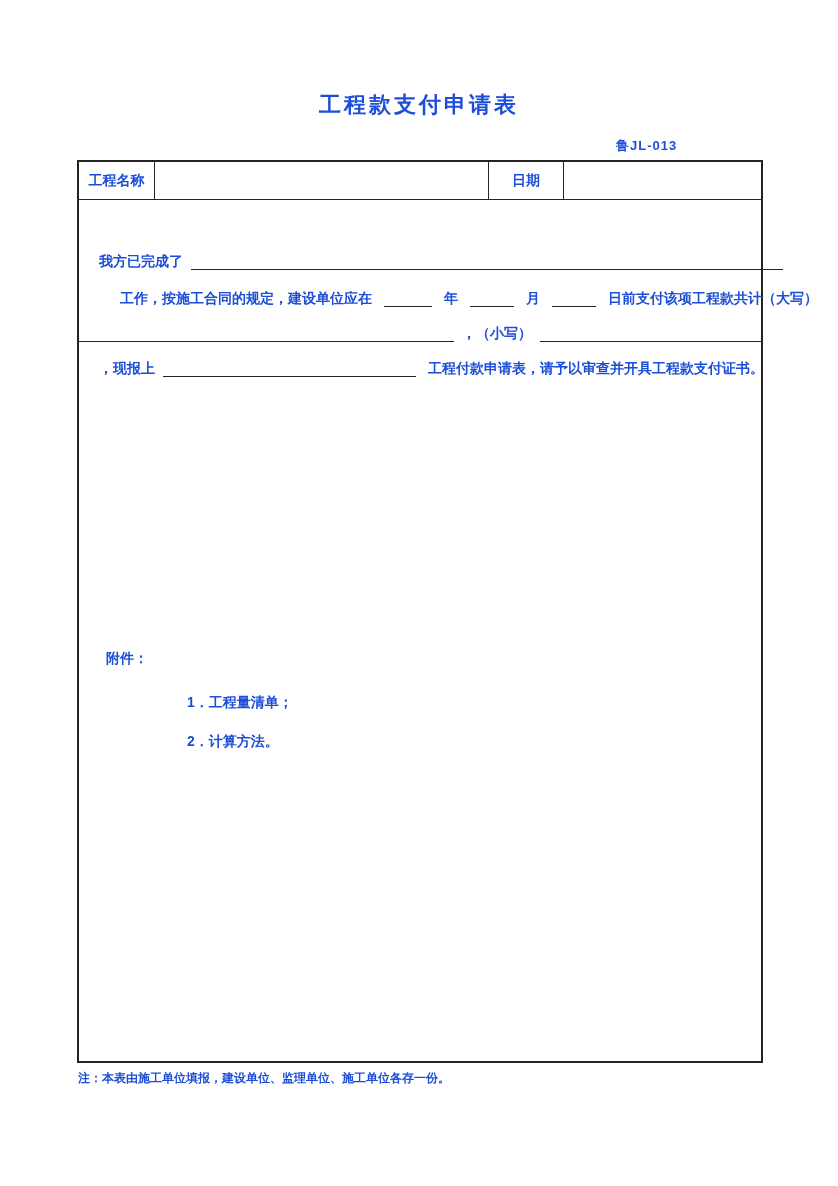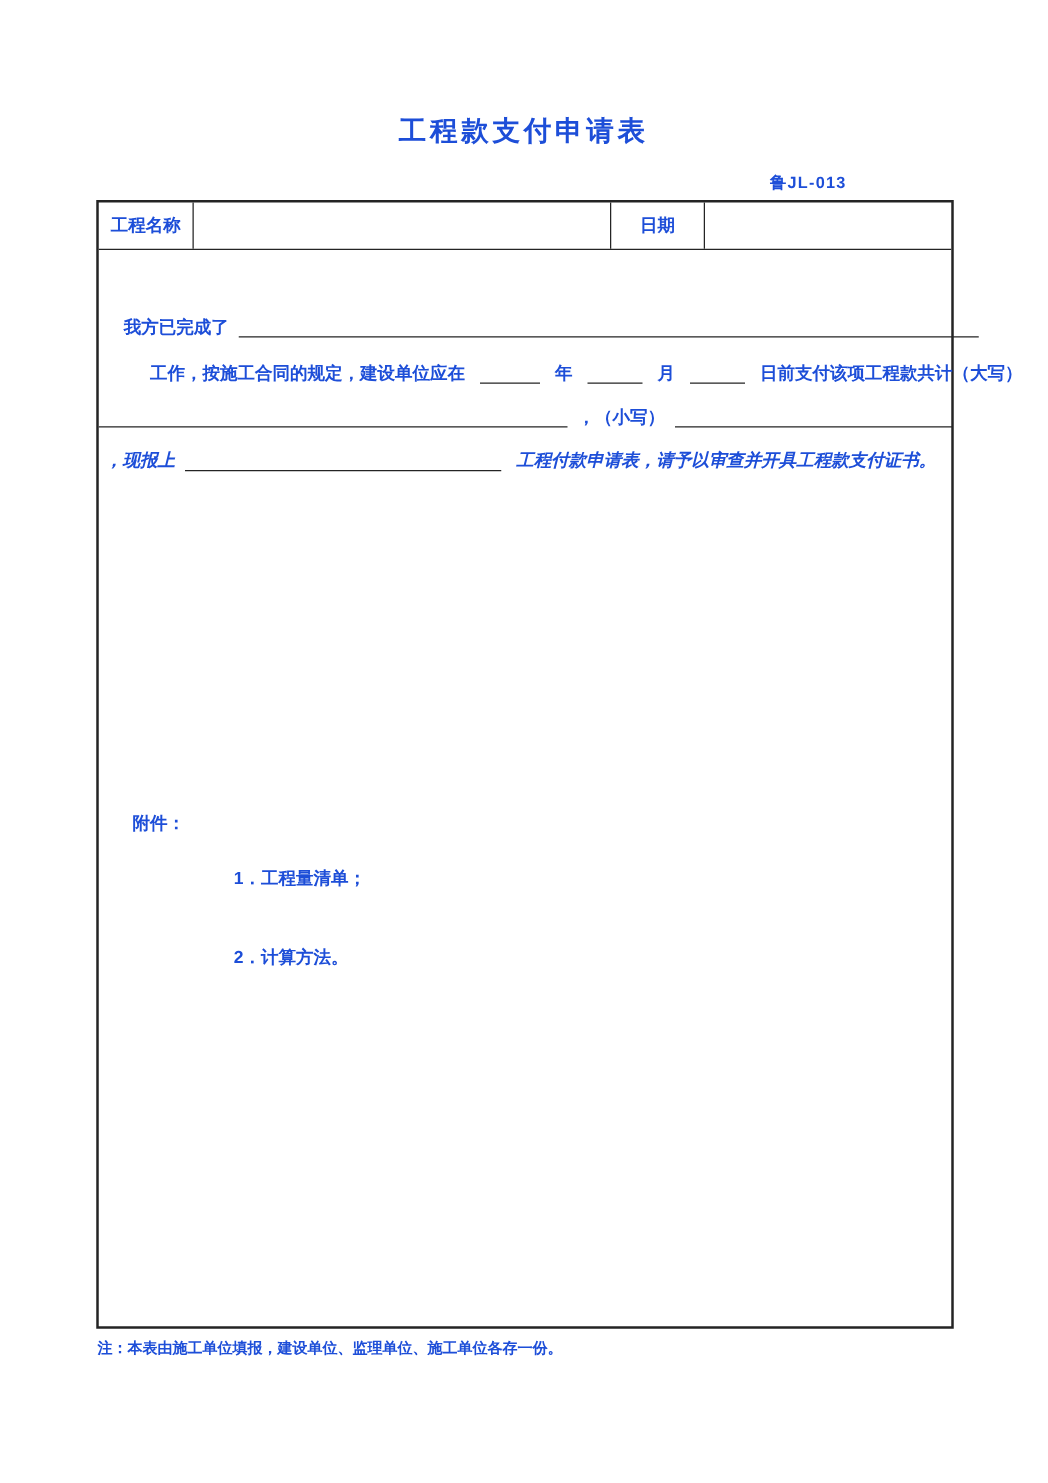--- a/index.html
+++ b/index.html
@@ -49,24 +49,24 @@
     display:inline-block;
     border-bottom:1px solid #242424;
     height:17px;
     vertical-align:-4px;
   }
   .brow { position:absolute; white-space:nowrap; line-height:20px; }
   .row-to        { top:16px;  left:12px; }
   .row-completed { top:51px;  left:20px; }
   .row-work      { top:88px;  left:4px;margin-left:37px; }
   .row-lower     { top:123px; left:0; width:100%; }
-  .row-report    { top:158px; left:5px;font-style:italic; }
+  .row-report    { top:158px; left:20px; }
   .attachments-label { top:448px; left:27px; }
   .attachment-item-1 { top:492px; left:108px; }
-  .attachment-item-2 { top:555px; left:108px;text-align:right; }
+  .attachment-item-2 { top:531px; left:108px;text-align:right; }
   .bottom-row { position:absolute; bottom:11px; left:4px; width:100%; }
   .manager-label { position:absolute; left:349px; top:0; }
   .note {
     position:absolute; top:1070px; left:78px;
     font-size:12px; font-weight:600;
   }
   .sp-s { margin-left:8px; }
   .sp-m { margin-left:12px; }
 </style>
 </head>

